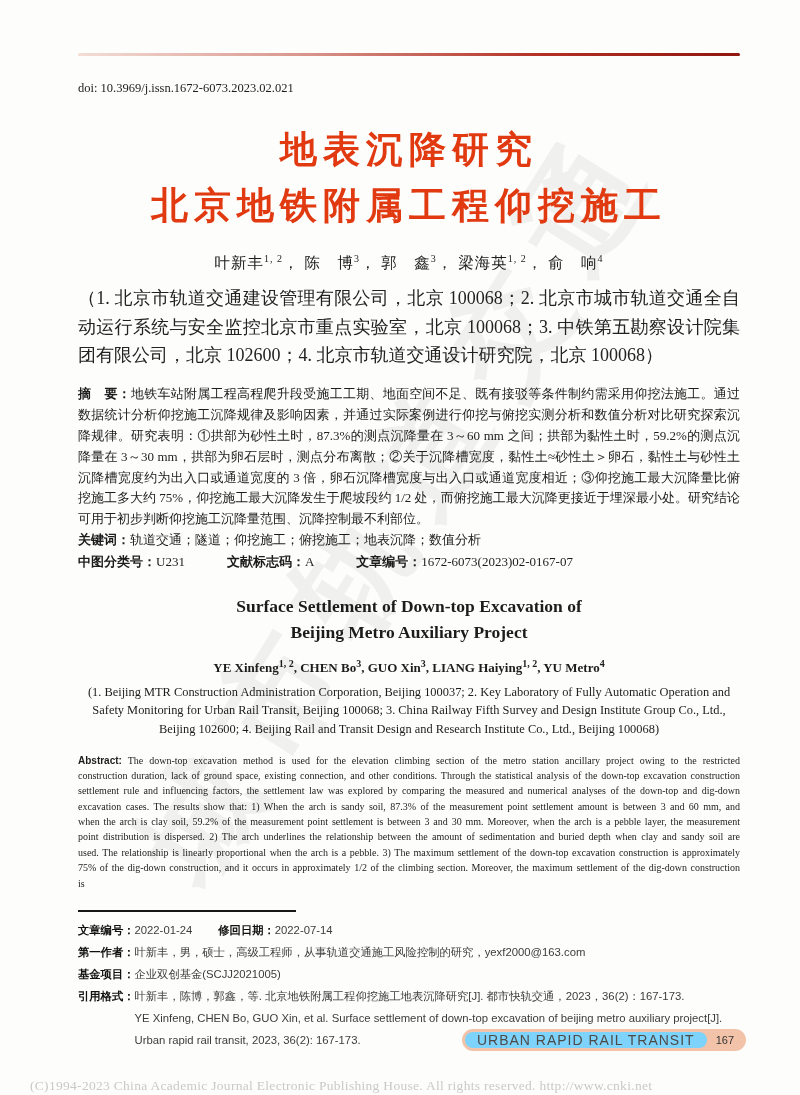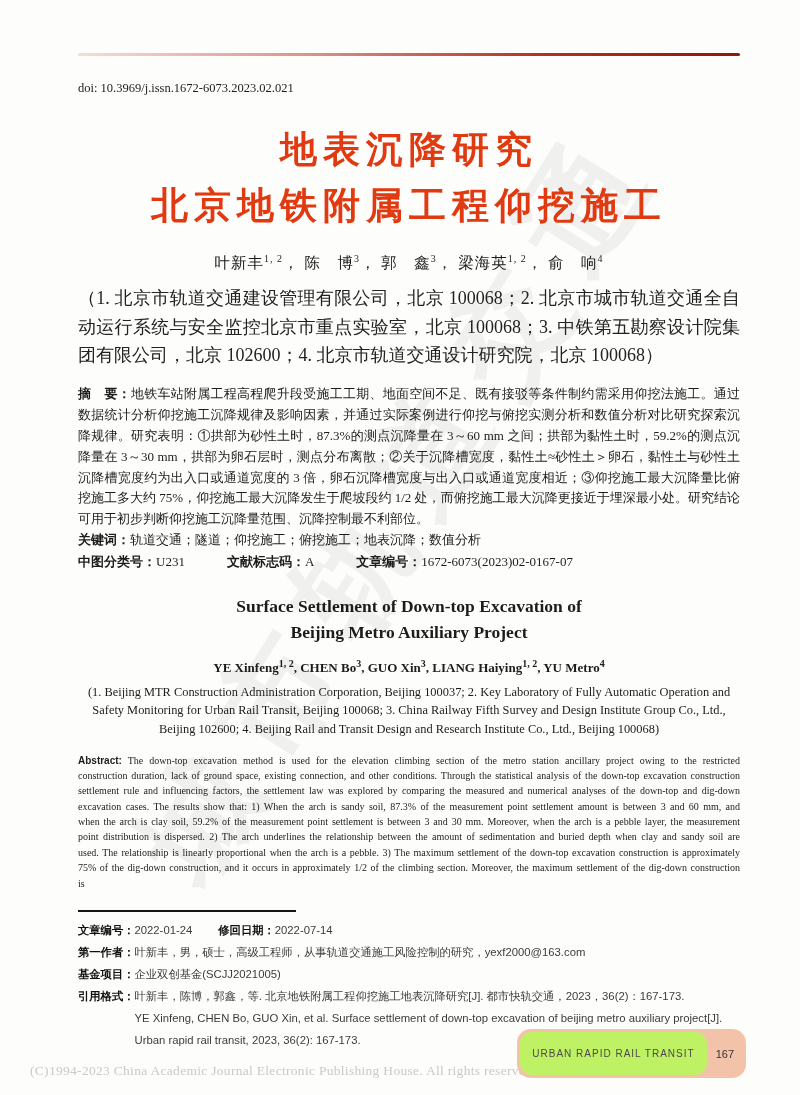--- a/index.html
+++ b/index.html
@@ -63,30 +63,30 @@
   .fn-gap { display:inline-block; width:26px; }
   .cite-row { display:flex; align-items:flex-start; }
   .cite-body { flex:1; }
 
   .badge {
     position:absolute; right:54px; top:1029px; z-index:2;
     display:inline-flex; align-items:center;
     background:#f2c3a9; border-radius:14px; padding:3px 12px 3px 3px;
   }
   .badge-pill {
-    background:#bef264; border-radius:12px; padding:16px 12px;
+    background:#7dd3fc; border-radius:12px; padding:0 12px;
     font-family:"Liberation Sans","DejaVu Sans",sans-serif;
-    font-size:10px; letter-spacing:1px; color:#4d4a47; white-space:nowrap;
+    font-size:14px; letter-spacing:1px; color:#4d4a47; white-space:nowrap;
   }
   .badge-num {
     margin-left:9px; font-family:"Liberation Sans","DejaVu Sans",sans-serif;
     font-size:11px; color:#333;
   }
   .copyright {
-    position:absolute; left:30px; bottom:16px; z-index:1;
+    position:absolute; left:30px; bottom:1px; z-index:1;
     font-size:13.5px; color:#c9c9c9; letter-spacing:0.3px; white-space:nowrap;
   }
 </style>
 </head>
 <body>
 
 <div class="page">
 
   <div class="watermark">城市轨道交通</div>
 

